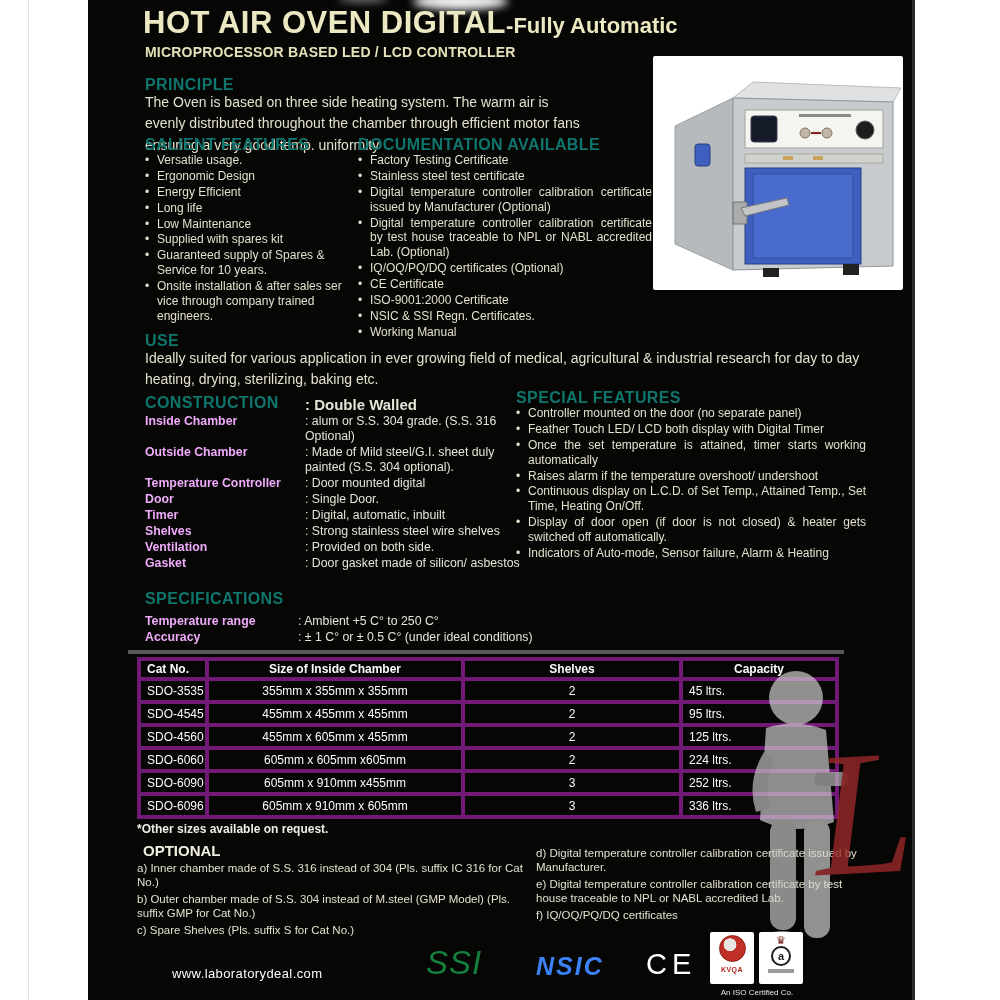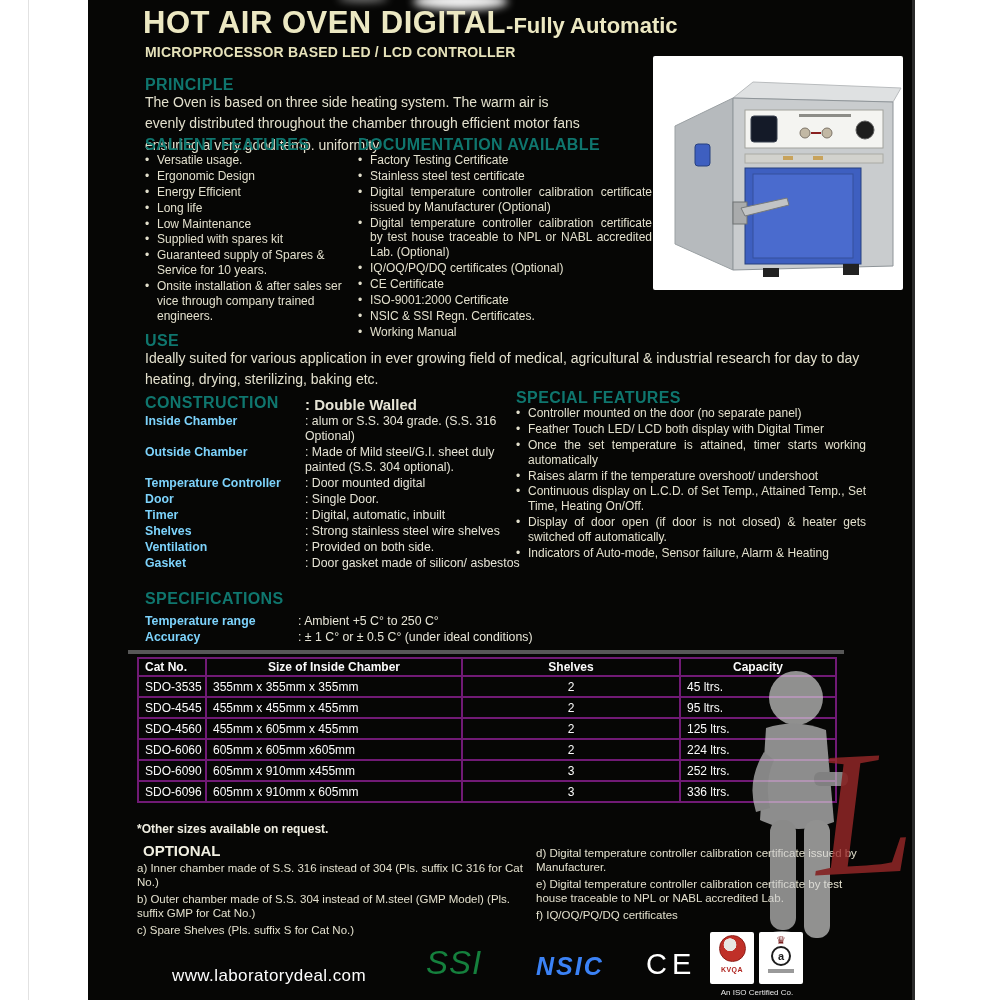--- a/index.html
+++ b/index.html
@@ -15,44 +15,44 @@
   .subtitle{color:#e6e2ba;font-weight:bold;font-size:14px;letter-spacing:.2px}
   .h{color:#0f766e;font-weight:bold;font-size:16px;letter-spacing:.4px}
   .body-txt{color:#e3e0cd;font-size:14px;line-height:1.52}
   .blist{color:#e3e0cd;font-size:12px;line-height:1.24}
   .bitem{display:flex;margin-bottom:1px}
   .bdot{width:12px;flex:none}
   .btext{flex:1}
   .just .btext{text-align:justify}
   .pairs{color:#e6e4d6;font-size:12.3px;line-height:1.22}
   .prow{display:flex;margin-bottom:1px}
-  .plabel{flex:none;font-weight:bold;color:#7dd3fc}
+  .plabel{flex:none;font-weight:bold;color:#f0abfc}
   .pval{flex:1}
   .constr .plabel{width:160px}
   .constr .pval{width:222px;flex:none}
   .specs .plabel{width:153px}
   .constr-head{display:flex}
   .constr-head .hv{color:#e6e4d6;font-size:15px;font-weight:bold;padding-top:2px}
   .divider{background:#9a9a9a;opacity:.55}
   table.spec{border-collapse:collapse;table-layout:fixed;width:698px}
-  table.spec th,table.spec td{border:2px solid #701a75;color:#fbfbfb;font-size:12px;
+  table.spec th,table.spec td{border:4px solid #701a75;color:#fbfbfb;font-size:12px;
       height:19px;padding:0 6px;overflow:hidden;white-space:nowrap}
   table.spec th{font-weight:bold;height:16px}
   table.spec th:nth-child(1),table.spec td:nth-child(1){text-align:left}
   table.spec th:nth-child(2){text-align:center}
-  table.spec td:nth-child(2){text-align:left}
+  table.spec td:nth-child(2){text-align:center}
   table.spec th:nth-child(3),table.spec td:nth-child(3){text-align:center}
   table.spec th:nth-child(4),table.spec td:nth-child(4){}
   .footnote{color:#f0eee2;font-size:12px;font-weight:bold}
   .opt-h{color:#f2f0e2;font-weight:bold;font-size:15px}
   .olist{color:#e3e0cd;font-size:11.5px;line-height:1.25}
   .oitem{margin-bottom:2px}
   .card{background:#ffffff;border-radius:2px}
   .watermark{pointer-events:none;opacity:.85}
-  .website{color:#fdfdfd;font-size:17px;letter-spacing:.4px}
+  .website{color:#fdfdfd;font-size:13px;letter-spacing:.4px}
   .ssi{color:#15803d;font-size:33px;font-style:italic;font-weight:500;letter-spacing:1px}
   .nsic{color:#3b82f6;font-size:25px;font-weight:bold;font-style:italic;letter-spacing:2px}
   .ce{color:#fff;font-size:29px;font-weight:400;letter-spacing:5px}
   .certs{display:flex;gap:5px}
   .cert-box{width:44px;height:52px;background:#fff;border-radius:2px;display:flex;
             flex-direction:column;align-items:center;justify-content:flex-start;padding-top:3px;box-sizing:border-box}
   .red-circle{width:25px;height:25px;border-radius:50%;background:radial-gradient(circle at 40% 35%, #e8e6e2 0 28%, #c03028 30%);border:1px solid #8d1d17}
   .cert-red-text{color:#b02520;font-size:7px;font-weight:bold;margin-top:4px;letter-spacing:.5px}
   .crown{color:#7a1f1f;font-size:11px;line-height:10px}
   .circ-a{width:16px;height:16px;border:2px solid #1d1d1d;border-radius:50%;color:#1d1d1d;

